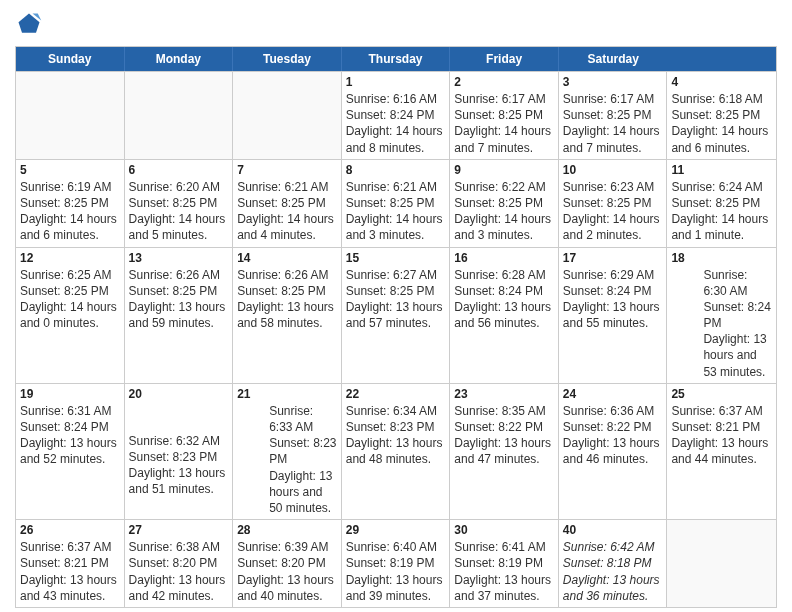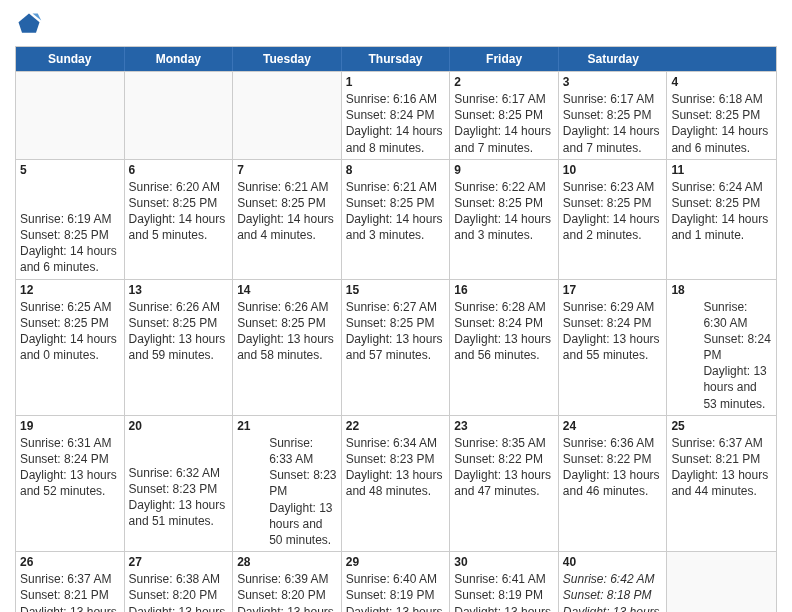--- a/index.html
+++ b/index.html
@@ -156,21 +156,21 @@
           <div class="cal-cell">
             <div class="day-number">4</div>
             <div class="cell-info" style="white-space: pre-line;">Sunrise: 6:18 AM
 Sunset: 8:25 PM
 Daylight: 14 hours and 6 minutes.</div>
           </div>
         </div>
         <div class="cal-row">
           <div class="cal-cell">
             <div class="day-number">5</div>
-            <div class="cell-info" style="white-space: pre-line; margin-top: 32px;">Sunrise: 6:19 AM
+            <div class="cell-info" style="white-space: pre-line;">Sunrise: 6:19 AM
 Sunset: 8:25 PM
 Daylight: 14 hours and 6 minutes.</div>
           </div>
           <div class="cal-cell">
             <div class="day-number">6</div>
             <div class="cell-info" style="white-space: pre-line;">Sunrise: 6:20 AM
 Sunset: 8:25 PM
 Daylight: 14 hours and 5 minutes.</div>
           </div>
           <div class="cal-cell">

